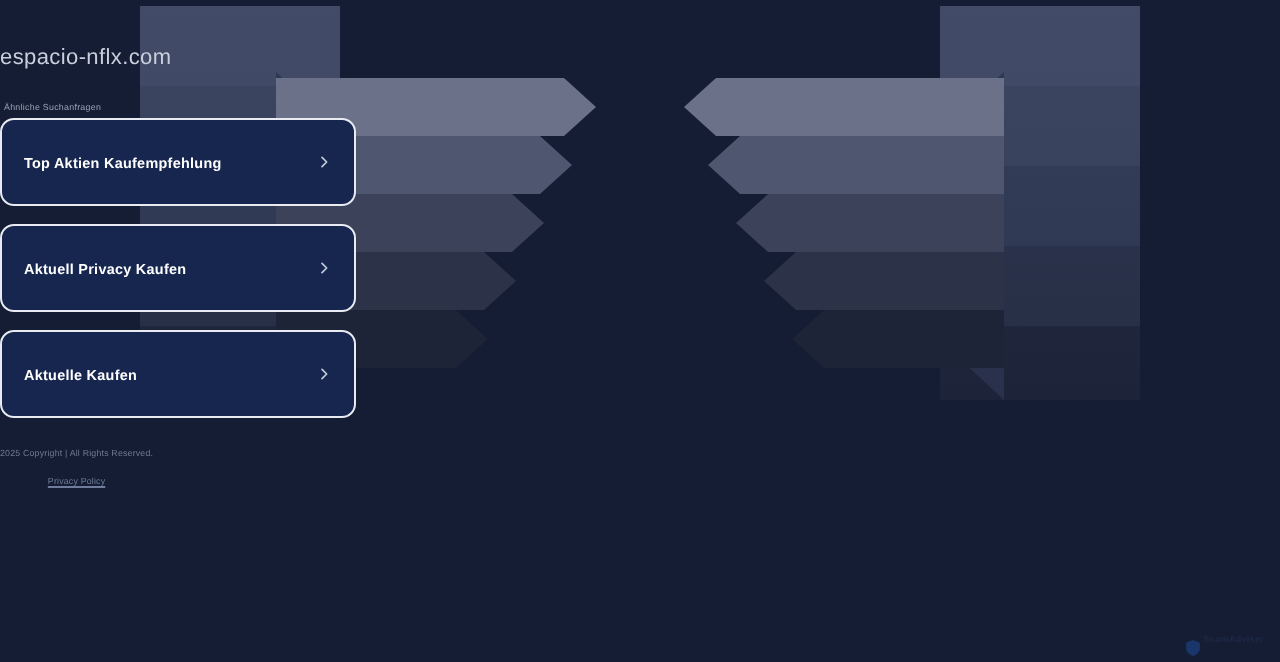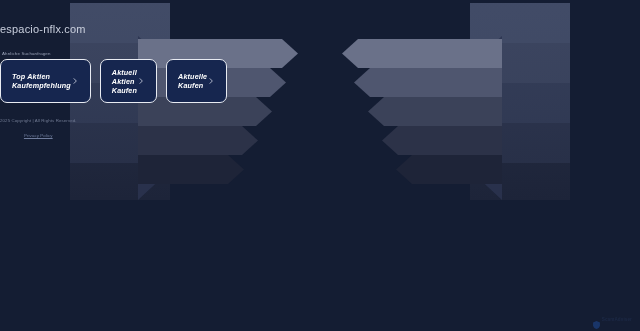--- a/index.html
+++ b/index.html
@@ -91,23 +91,22 @@
   .panel-label {
     font-size: 4.4px;
     color: #9aa3b8;
     letter-spacing: .15px;
     margin: 0 0 3px 2px;
     line-height: 1;
   }
 
   .cards {
     display: flex;
-    flex-direction: row;
+    flex-direction: column;
     gap: 9px;
-    font-style: italic;
   }
 
   .card {
     position: relative;
     box-sizing: border-box;
     height: 44px;
     border: 1.2px solid #e8ebf2;
     border-radius: 7px;
     background: #16264f;
     display: flex;
@@ -242,21 +241,21 @@
         <div class="card">
           <span class="card-label">Top Aktien Kaufempfehlung</span>
           <span class="chev">
             <svg width="8" height="8" viewBox="0 0 24 24" fill="none" stroke="#c3cada" stroke-width="2.6" stroke-linecap="round" stroke-linejoin="round">
               <polyline points="9 5 16 12 9 19"></polyline>
             </svg>
           </span>
         </div>
 
         <div class="card">
-          <span class="card-label">Aktuell Aktien Kaufen</span>
+          <span class="card-label">Aktuell Privacy Kaufen</span>
           <span class="chev">
             <svg width="8" height="8" viewBox="0 0 24 24" fill="none" stroke="#c3cada" stroke-width="2.6" stroke-linecap="round" stroke-linejoin="round">
               <polyline points="9 5 16 12 9 19"></polyline>
             </svg>
           </span>
         </div>
 
         <div class="card">
           <span class="card-label">Aktuelle Kaufen</span>
           <span class="chev">

